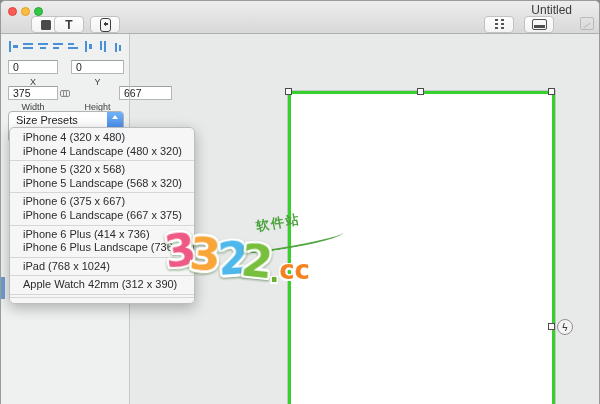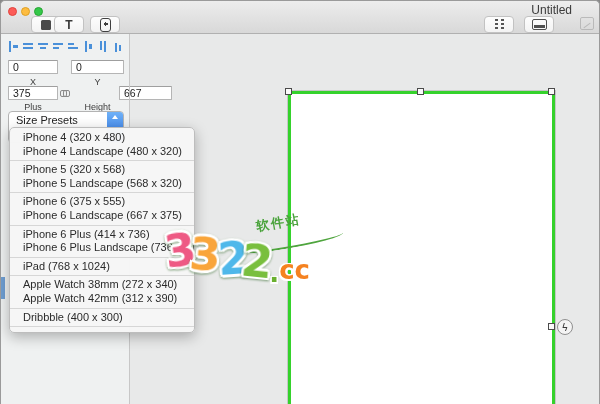--- a/index.html
+++ b/index.html
@@ -173,21 +173,21 @@
       </div>
 
     <input class="field" style="left: 7px; top: 26px; width: 50px;" value="0">
     <input class="field" style="left: 70px; top: 26px; width: 53px;" value="0">
     <span class="f-label" style="left:7px; top:43px; width:50px;">X</span>
     <span class="f-label" style="left:70px; top:43px; width:53px;">Y</span>
 
     <input class="field" style="left: 7px; top: 52px; width: 50px;" value="375">
     <span class="link-icon"></span>
     <input class="field" style="left: 70px; top: 52px; width: 53px; margin-left: 48px;" value="667">
-    <span class="f-label" style="left:7px; top:68px; width:50px;">Plus</span>
+    <span class="f-label" style="left:7px; top:68px; width:50px;">Width</span>
     <span class="f-label" style="left:70px; top:68px; width:53px;">Height</span>
 
     <div class="popup">
       <span class="popup-label">Size Presets</span>
       <span class="popup-cap">
         <span class="chev up"></span>
           <span class="chev dn"></span>
       </span>
     </div>
 
@@ -196,32 +196,30 @@
   </div>
   <div class="side-divider"></div>
 
   <div class="menu" id="presets-menu">
       <div class="menu-item">iPhone 4 (320 x 480)</div>
       <div class="menu-item">iPhone 4 Landscape (480 x 320)</div>
       <div class="menu-sep"></div>
       <div class="menu-item">iPhone 5 (320 x 568)</div>
       <div class="menu-item">iPhone 5 Landscape (568 x 320)</div>
       <div class="menu-sep"></div>
-      <div class="menu-item">iPhone 6 (375 x 555)</div>
+      <div class="menu-item">iPhone 6 (375 x 667)</div>
       <div class="menu-item">iPhone 6 Landscape (667 x 375)</div>
       <div class="menu-sep"></div>
       <div class="menu-item">iPhone 6 Plus (414 x 736)</div>
       <div class="menu-item">iPhone 6 Plus Landscape (736 x 414)</div>
       <div class="menu-sep"></div>
       <div class="menu-item">iPad (768 x 1024)</div>
       <div class="menu-sep"></div>
-      <div class="menu-item">Apple Watch 38mm (272 x 340)</div>
       <div class="menu-item">Apple Watch 42mm (312 x 390)</div>
       <div class="menu-sep"></div>
-      <div class="menu-item">Dribbble (400 x 300)</div>
       <div class="menu-sep"></div>
     </div>
 
   <div class="watermark">
     <span class="wm-cn" style="color: rgb(74, 163, 60);">软件站</span>
     <span class="wm-swoosh"></span>
     <div class="wm-row" id="wm-row"><span class="wm-letter" style="color: rgb(238, 90, 132); transform: rotate(-8deg) translateY(4px); margin-right: -5px;">3</span><span class="wm-letter" style="color: rgb(249, 165, 58); transform: rotate(4deg) translateY(8px); margin-right: -5px;">3</span><span class="wm-letter" style="color: rgb(79, 184, 234); transform: rotate(-4deg) translateY(12px); margin-right: -5px;">2</span><span class="wm-letter" style="color: rgb(121, 191, 62); transform: rotate(6deg) translateY(15px); margin-right: -5px;">2</span><span class="wm-cc" style="color: rgb(106, 176, 47); transform: translateY(14px);">.</span><span class="wm-cc" style="color: rgb(245, 130, 32); transform: translateY(11px);">cc</span></div>
   </div>
 
 </div>

